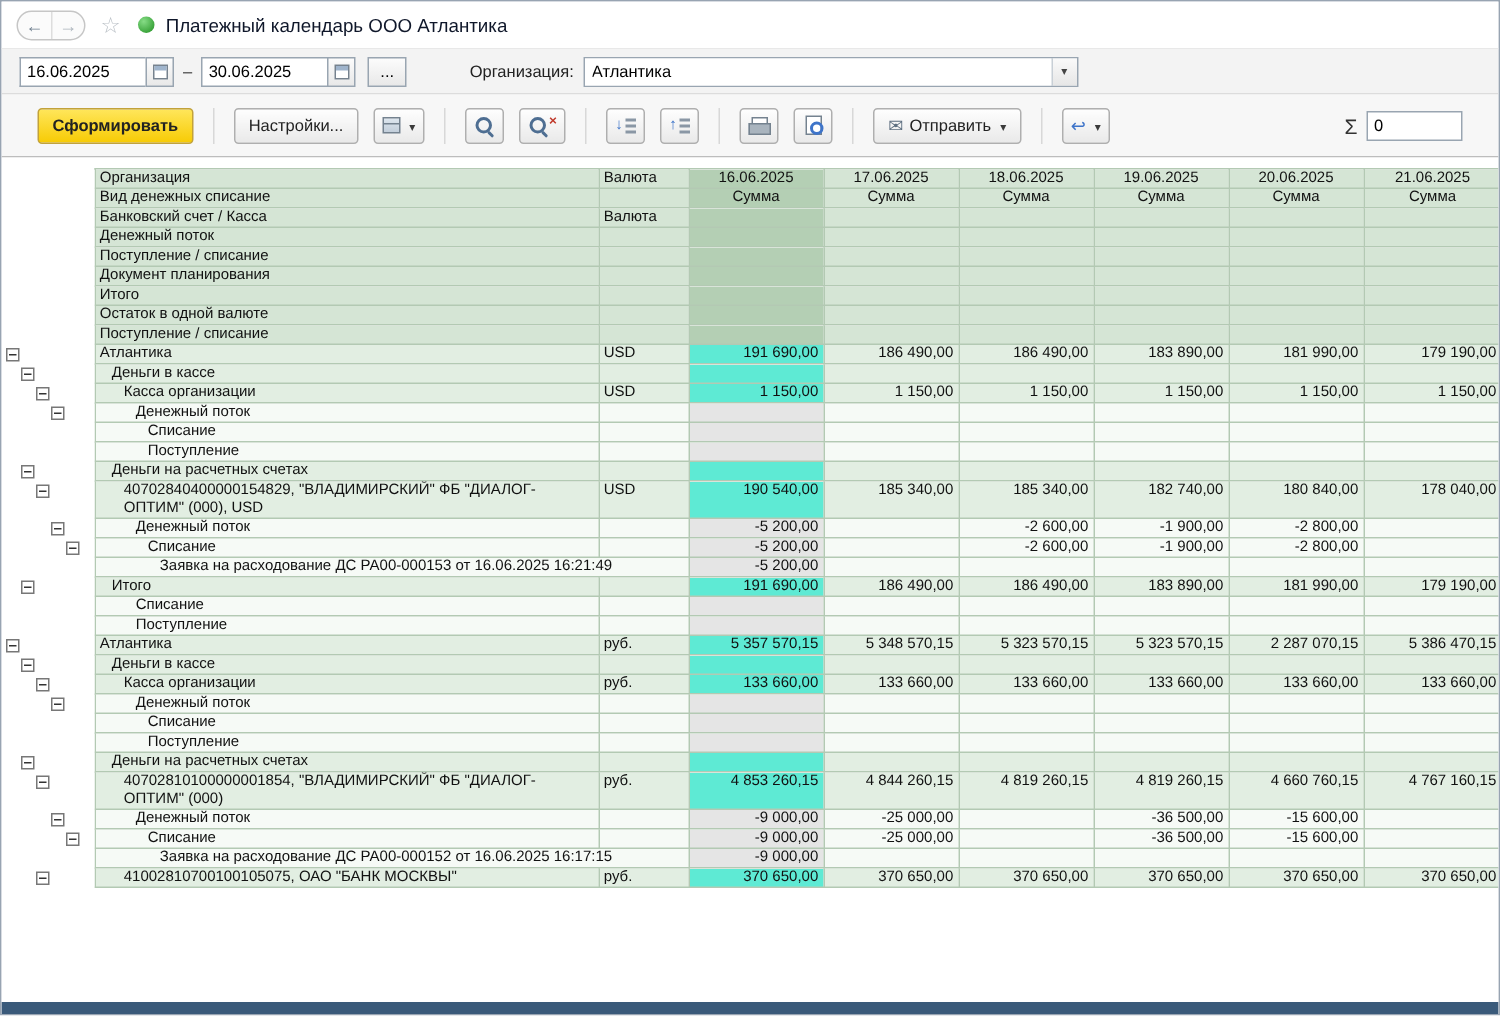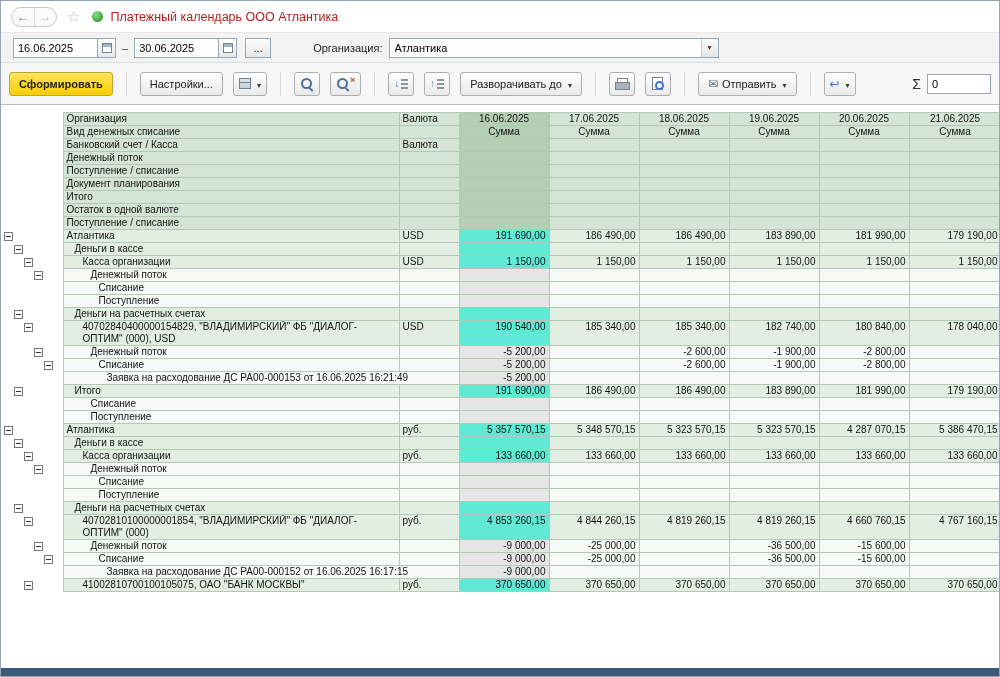--- a/index.html
+++ b/index.html
@@ -7,38 +7,38 @@
 body{font-family:"Liberation Sans","DejaVu Sans",sans-serif;font-size:11px;color:#222;background:#fff}
 .win{width:1000px;height:677px;border:1px solid #98A4B2;display:flex;flex-direction:column;overflow:hidden;background:#fff}
 
 
 .topbar{height:32px;display:flex;align-items:center;padding:0 10px;background:#fff;border-bottom:1px solid #E8E8E8;flex:0 0 auto}
 .navgrp{display:flex;border:1px solid #C6C6C6;border-radius:11px;overflow:hidden;height:20px;background:#FBFBFB}
 .navbtn{width:22px;border:none;background:transparent;color:#6F7F8F;font-size:12px;cursor:pointer;line-height:18px}
 .navbtn.fwd{color:#AEB6BE;border-left:1px solid #DDD}
 .star{margin-left:10px;color:#BCC2C8;font-size:15px;cursor:pointer}
 .appdot{width:11px;height:11px;border-radius:50%;background:radial-gradient(circle at 35% 30%,#86DC86,#1F8F1F);margin-left:12px}
-.wtitle{margin-left:7px;font-size:12.5px;color:#b91c1c}
+.wtitle{margin-left:7px;font-size:12.5px;color:#0f172a}
 
 
 .filterbar{height:30px;background:#F3F3F3;border-bottom:1px solid #DCDCDC;display:flex;align-items:center;padding:0 12px;flex:0 0 auto}
 .dfield{display:flex;height:20px}
 .dfield input{width:84px;height:20px;border:1px solid #99A5B1;border-right:none;padding:0 4px;font-size:11px;font-family:inherit}
 .calbtn{width:19px;height:20px;border:1px solid #99A5B1;background:linear-gradient(#FCFCFC,#E8E8E8);display:flex;align-items:center;justify-content:center;cursor:pointer}
 .ic-cal{width:10px;height:10px;border:1px solid #76828E;background:#fff;position:relative;display:inline-block}
 .ic-cal::before{content:"";position:absolute;left:0;right:0;top:0;height:3px;background:#9FB4CC}
 .dash{margin:0 6px;color:#333}
 .dots{margin-left:8px;width:26px;height:20px;border:1px solid #99A5B1;background:linear-gradient(#FCFCFC,#E8E8E8);font-size:11px;cursor:pointer}
 .orglbl{margin-left:42px;margin-right:6px;color:#222}
 .combo{display:flex;height:20px;width:330px;border:1px solid #99A5B1;background:#fff}
 .combo input{flex:1;border:none;padding:0 5px;font-size:11px;font-family:inherit;outline:none}
 .combobtn{width:17px;border:none;border-left:1px solid #C8CFD6;background:linear-gradient(#FAFAFA,#E6E6E6);cursor:pointer;font-size:8px;color:#444}
 
 
-.toolbar{height:42px;background:#F7F7F7;border-bottom:1px solid #BDBDBD;display:flex;align-items:center;padding:0 8px;gap:10px;flex:0 0 auto}
+.toolbar{height:42px;background:#F7F7F7;border-bottom:1px solid #BDBDBD;display:flex;align-items:center;padding:0 24px;gap:10px;flex:0 0 auto}
 .tbtn{height:24px;padding:0 9px;border:1px solid #AFAFAF;border-radius:3px;background:linear-gradient(#FEFEFE,#E9E9E9);font-size:11px;font-family:inherit;color:#222;display:inline-flex;align-items:center;gap:4px;cursor:pointer;white-space:nowrap}
 .ibtn{padding:0 5px;min-width:26px;justify-content:center}
 .gen{background:linear-gradient(#FFE65A,#F7CB05);border-color:#C2A23A;font-weight:bold}
 .sep{width:1px;height:24px;background:#D8D8D8;margin:0 3px}
 .crt::after{content:"▾";font-size:8px;color:#3a3a3a;margin-left:2px}
 .ic-mag{position:relative;width:14px;height:14px;display:inline-block}
 .ic-mag::before{content:"";position:absolute;left:1px;top:1px;width:7px;height:7px;border:2px solid #4E6E92;border-radius:50%}
 .ic-mag::after{content:"";position:absolute;left:10px;top:10px;width:5px;height:2px;background:#4E6E92;transform:rotate(45deg);transform-origin:0 0;border-radius:1px}
 .redx{color:#C0392B;font-size:9px;font-weight:bold;margin-left:-4px;margin-top:-8px}
 .ic-lvl{display:inline-flex;align-items:center;gap:2px}
@@ -148,24 +148,20 @@
     <button class="tbtn ibtn">
         <span class="ic-lvl">
           <span class="ar">↑</span>
           <span class="bars">
             <i></i>
             <i></i>
             <i></i>
           </span>
         </span>
       </button>
-    <button class="tbtn">
-        <span>Разворачивать до</span>
-        <span class="crt"></span>
-      </button>
     <span class="sep"></span>
     <button class="tbtn ibtn">
         <span class="ic-print"></span>
       </button>
     <button class="tbtn ibtn">
         <span class="ic-prev"></span>
       </button>
     <span class="sep"></span>
     <button class="tbtn">
         <span class="ic-env">✉</span>
@@ -470,21 +466,21 @@
           <tr class="brow rg">
             <td class="gut">
               <span class="expbox" style="left: 3px;"></span>
             </td>
             <td class="blab" style="padding-left: 3px;">Атлантика</td>
             <td class="bcur">руб.</td>
             <td class="bval c0">5 357 570,15</td>
             <td class="bval">5 348 570,15</td>
             <td class="bval">5 323 570,15</td>
             <td class="bval">5 323 570,15</td>
-            <td class="bval">4 287 070,15</td>
+            <td class="bval">2 287 070,15</td>
             <td class="bval">5 386 470,15</td>
           </tr>
           <tr class="brow rg">
             <td class="gut">
               <span class="expbox" style="left: 13px;"></span>
             </td>
             <td class="blab" style="padding-left: 11px;">Деньги в кассе</td>
             <td class="bcur"></td>
             <td class="bval c0"></td>
             <td class="bval"></td>

